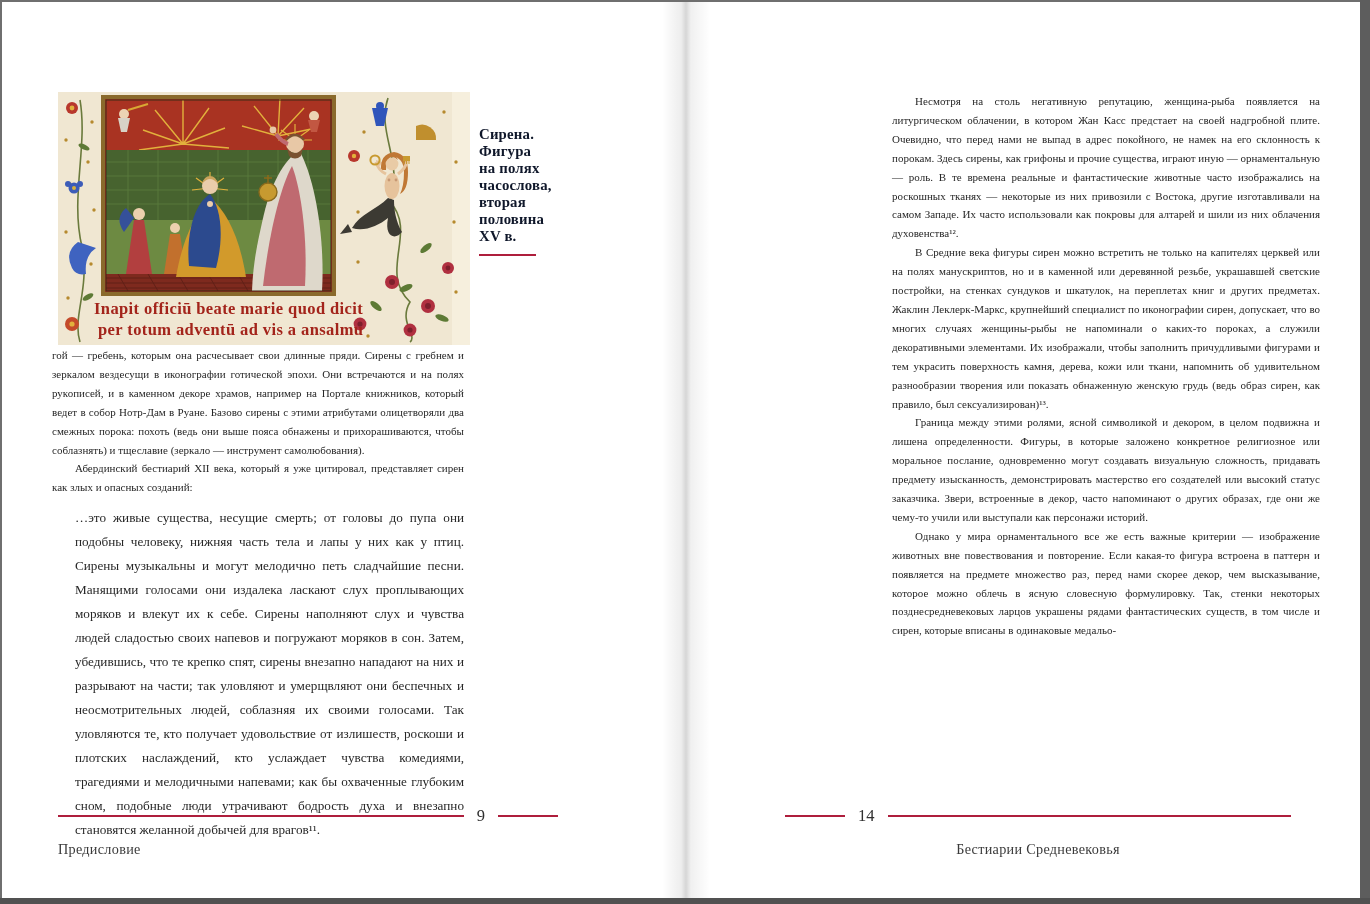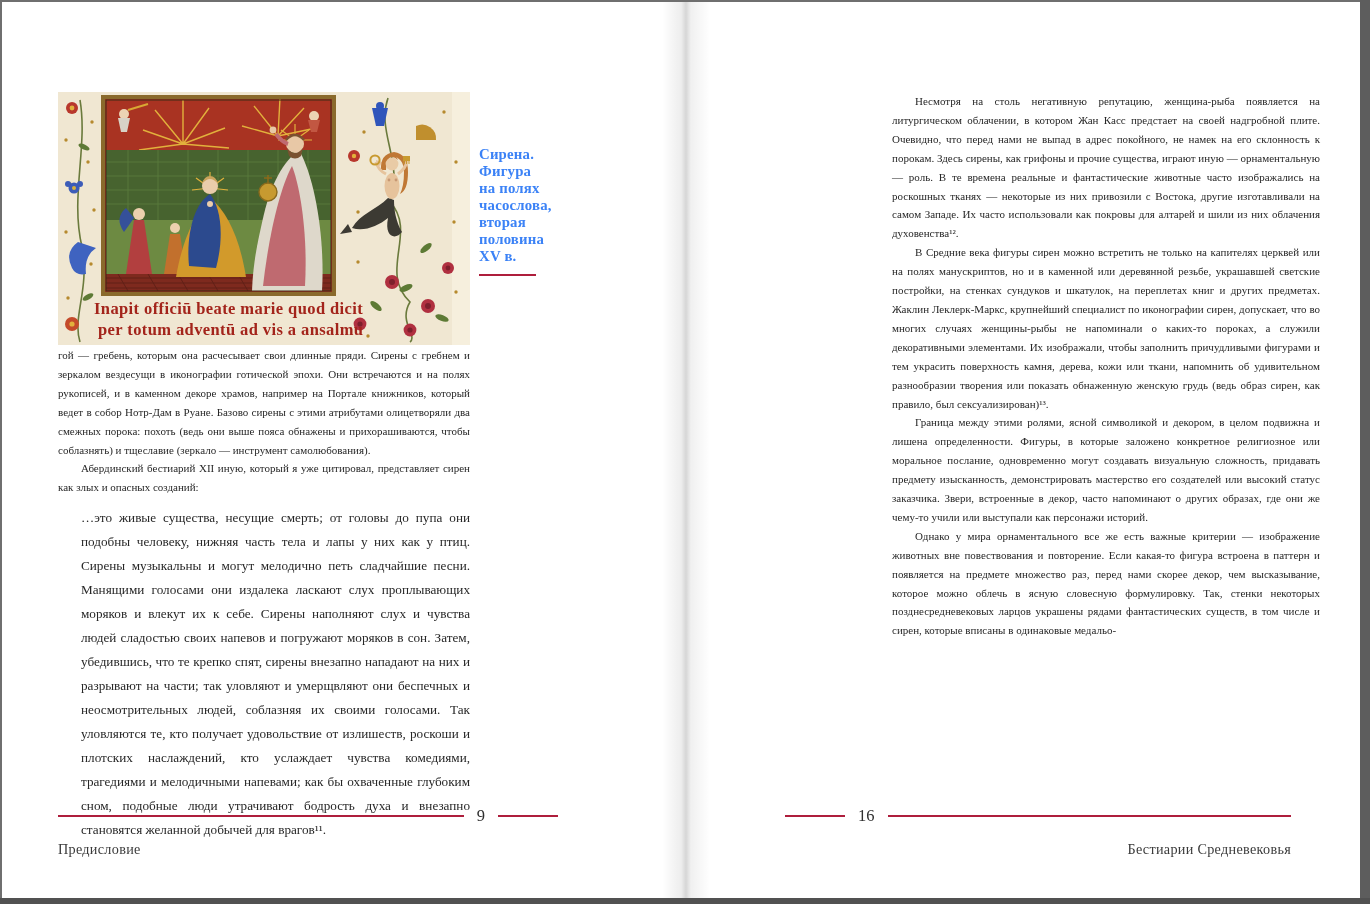--- a/index.html
+++ b/index.html
@@ -25,51 +25,51 @@
       rgba(0,0,0,0.16) 50%, rgba(0,0,0,0.06) 60%, rgba(0,0,0,0) 100%);
   }
 
   
   .illustration{left:58px;top:92px;width:412px;height:253px;margin:0;text-align:center;}
   .illustration svg{display:block;}
 
   
   .caption{left:479px;top:126px;width:122px;}
   .caption-title{
-    font-weight:bold;color:#3b82f6;font-size:14.8px;line-height:17px;
-    white-space:pre-line;letter-spacing:0.2px;margin-top:20px;
+    font-weight:bold;color:#0f172a;font-size:14.8px;line-height:17px;
+    white-space:pre-line;letter-spacing:0.2px;
   }
   .caption-rule{width:57px;height:2px;background:#ae1e3c;margin:9px 0 8px 0;}
   .caption-credit{
     font-style:italic;font-size:12.3px;line-height:14.8px;color:#3e4450;
     white-space:pre-line;
   }
 
   
   .body-col{text-align:justify;}
   .body-col p{margin:0;font-size:11px;line-height:18.9px;text-indent:23px;}
   .body-col p.first{text-indent:0;}
   .body-col blockquote{
     margin:9px 0 0 23px;padding:0;
     font-size:13.2px;line-height:24px;text-align:justify;
   }
-  .col-left{left:58px;top:346px;width:412px;}
+  .col-left{left:52px;top:346px;width:412px;}
   .col-right{left:892px;top:92px;width:428px;}
 
   
   .page-footer{height:40px;}
   .footer-left{left:58px;top:807px;width:500px;}
   .footer-right{left:785px;top:807px;width:506px;}
   .rule-row{display:flex;align-items:center;gap:13px;height:18px;}
   .rule{height:2px;background:#ae1e3c;}
   .rule.grow{flex:1;}
   .rule.short{width:60px;}
   .page-num{font-size:16.5px;color:#2f2f2f;line-height:1;}
   .footer-label{font-size:14.2px;color:#3a3a3a;margin-top:16px;letter-spacing:0.3px;}
-  .footer-right .footer-label{text-align:right;}
+  .footer-right .footer-label{text-align:center;}
 </style>
 </head>
 <body>
 
 <figure class="abs illustration">
   <svg width="412" height="253" viewBox="0 0 412 253">
 
     <rect x="0" y="0" width="412" height="253" fill="#f0e7d2"></rect>
     <rect x="394" y="0" width="18" height="253" fill="#f6efdd"></rect>
 
@@ -230,21 +230,21 @@
 на полях
 часослова,
 вторая
 половина
 XV в.</div>
   <div class="caption-rule"></div>
 </aside>
 
 <div class="abs body-col col-left">
   <p class="first">гой — гребень, которым она расчесывает свои длинные пряди. Сирены с гребнем и зеркалом вездесущи в иконографии готической эпохи. Они встречаются и на полях рукописей, и в каменном декоре храмов, например на Портале книжников, который ведет в собор Нотр-Дам в Руане. Базово сирены с этими атрибутами олицетворяли два смежных порока: похоть (ведь они выше пояса обнажены и прихорашиваются, чтобы соблазнять) и тщеславие (зеркало — инструмент самолюбования).</p>
-  <p>Абердинский бестиарий XII иную, который я уже цитировал, представляет сирен как злых и опасных созданий:</p>
+  <p>Абердинский бестиарий XII века, который я уже цитировал, представляет сирен как злых и опасных созданий:</p>
   <blockquote>…это живые существа, несущие смерть; от головы до пупа они подобны человеку, нижняя часть тела и лапы у них как у птиц. Сирены музыкальны и могут мелодично петь сладчайшие песни. Манящими голосами они издалека ласкают слух проплывающих моряков и влекут их к себе. Сирены наполняют слух и чувства людей сладостью своих напевов и погружают моряков в сон. Затем, убедившись, что те крепко спят, сирены внезапно нападают на них и разрывают на части; так уловляют и умерщвляют они беспечных и неосмотрительных людей, соблазняя их своими голосами. Так уловляются те, кто получает удовольствие от излишеств, роскоши и плотских наслаждений, кто услаждает чувства комедиями, трагедиями и мелодичными напевами; как бы охваченные глубоким сном, подобные люди утрачивают бодрость духа и внезапно становятся желанной добычей для врагов¹¹.</blockquote>
 </div>
 
 <footer class="abs page-footer footer-left">
   <div class="rule-row">
     <span class="rule grow"></span>
     <span class="page-num">9</span>
     <span class="rule short"></span>
   </div>
   <div class="footer-label">Предисловие</div>
@@ -253,21 +253,21 @@
 <div class="abs body-col col-right">
   <p>Несмотря на столь негативную репутацию, женщина-рыба появляется на литургическом облачении, в котором Жан Касс предстает на своей надгробной плите. Очевидно, что перед нами не выпад в адрес покойного, не намек на его склонность к порокам. Здесь сирены, как грифоны и прочие существа, играют иную — орнаментальную — роль. В те времена реальные и фантастические животные часто изображались на роскошных тканях — некоторые из них привозили с Востока, другие изготавливали на самом Западе. Их часто использовали как покровы для алтарей и шили из них облачения духовенства¹².</p>
   <p>В Средние века фигуры сирен можно встретить не только на капителях церквей или на полях манускриптов, но и в каменной или деревянной резьбе, украшавшей светские постройки, на стенках сундуков и шкатулок, на переплетах книг и других предметах. Жаклин Леклерк-Маркс, крупнейший специалист по иконографии сирен, допускает, что во многих случаях женщины-рыбы не напоминали о каких-то пороках, а служили декоративными элементами. Их изображали, чтобы заполнить причудливыми фигурами и тем украсить поверхность камня, дерева, кожи или ткани, напомнить об удивительном разнообразии творения или показать обнаженную женскую грудь (ведь образ сирен, как правило, был сексуализирован)¹³.</p>
   <p>Граница между этими ролями, ясной символикой и декором, в целом подвижна и лишена определенности. Фигуры, в которые заложено конкретное религиозное или моральное послание, одновременно могут создавать визуальную сложность, придавать предмету изысканность, демонстрировать мастерство его создателей или высокий статус заказчика. Звери, встроенные в декор, часто напоминают о других образах, где они же чему-то учили или выступали как персонажи историй.</p>
   <p>Однако у мира орнаментального все же есть важные критерии — изображение животных вне повествования и повторение. Если какая-то фигура встроена в паттерн и появляется на предмете множество раз, перед нами скорее декор, чем высказывание, которое можно облечь в ясную словесную формулировку. Так, стенки некоторых позднесредневековых ларцов украшены рядами фантастических существ, в том числе и сирен, которые вписаны в одинаковые медальо-</p>
 </div>
 
 <footer class="abs page-footer footer-right">
   <div class="rule-row">
     <span class="rule short"></span>
-    <span class="page-num">16</span>
+    <span class="page-num">14</span>
     <span class="rule grow"></span>
   </div>
   <div class="footer-label">Бестиарии Средневековья</div>
 </footer>
 
 <div class="abs gutter"></div>
 <div class="abs frame-top"></div>
 <div class="abs frame-left"></div>
 <div class="abs frame-right"></div>
 <div class="abs frame-bottom"></div>

